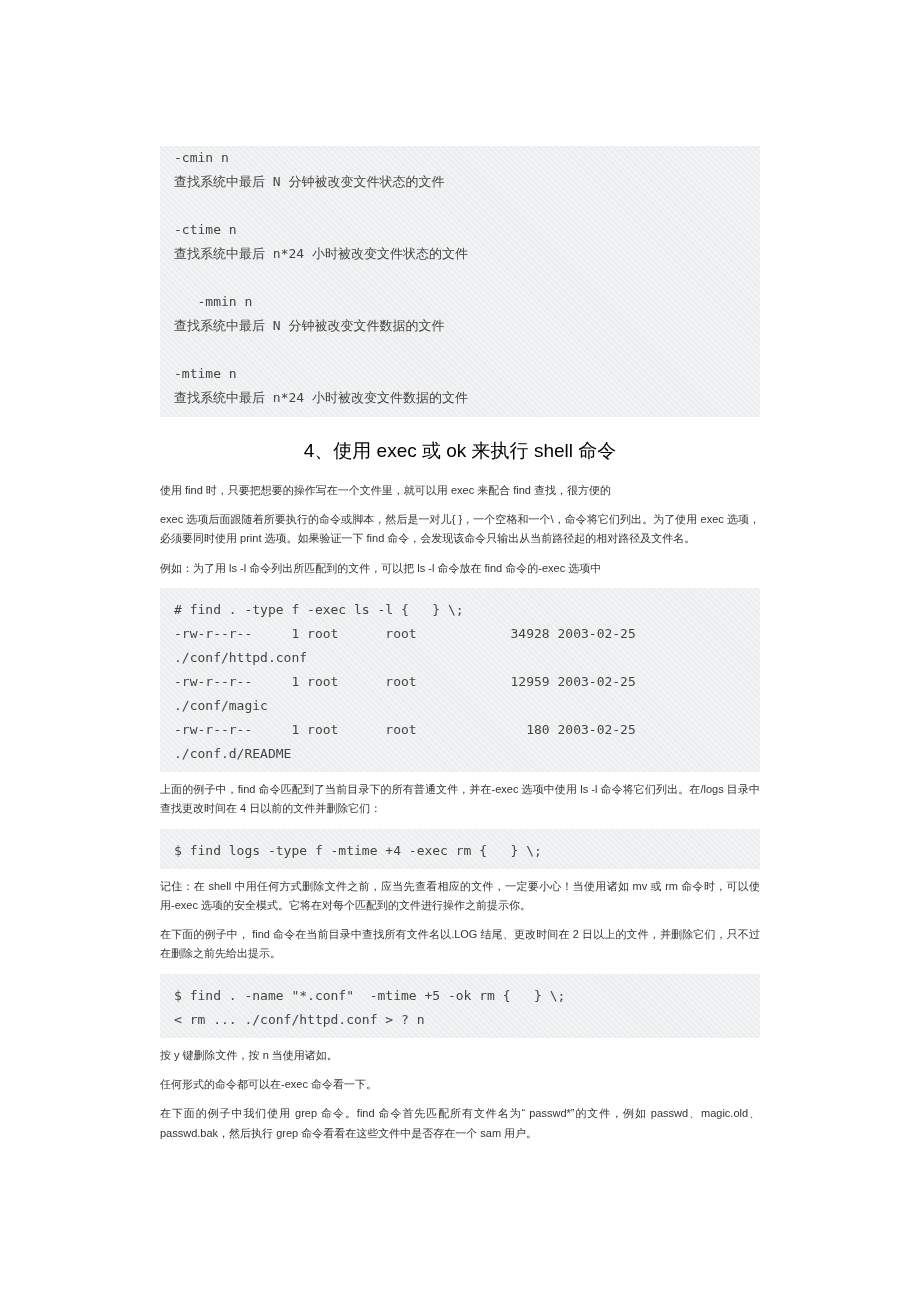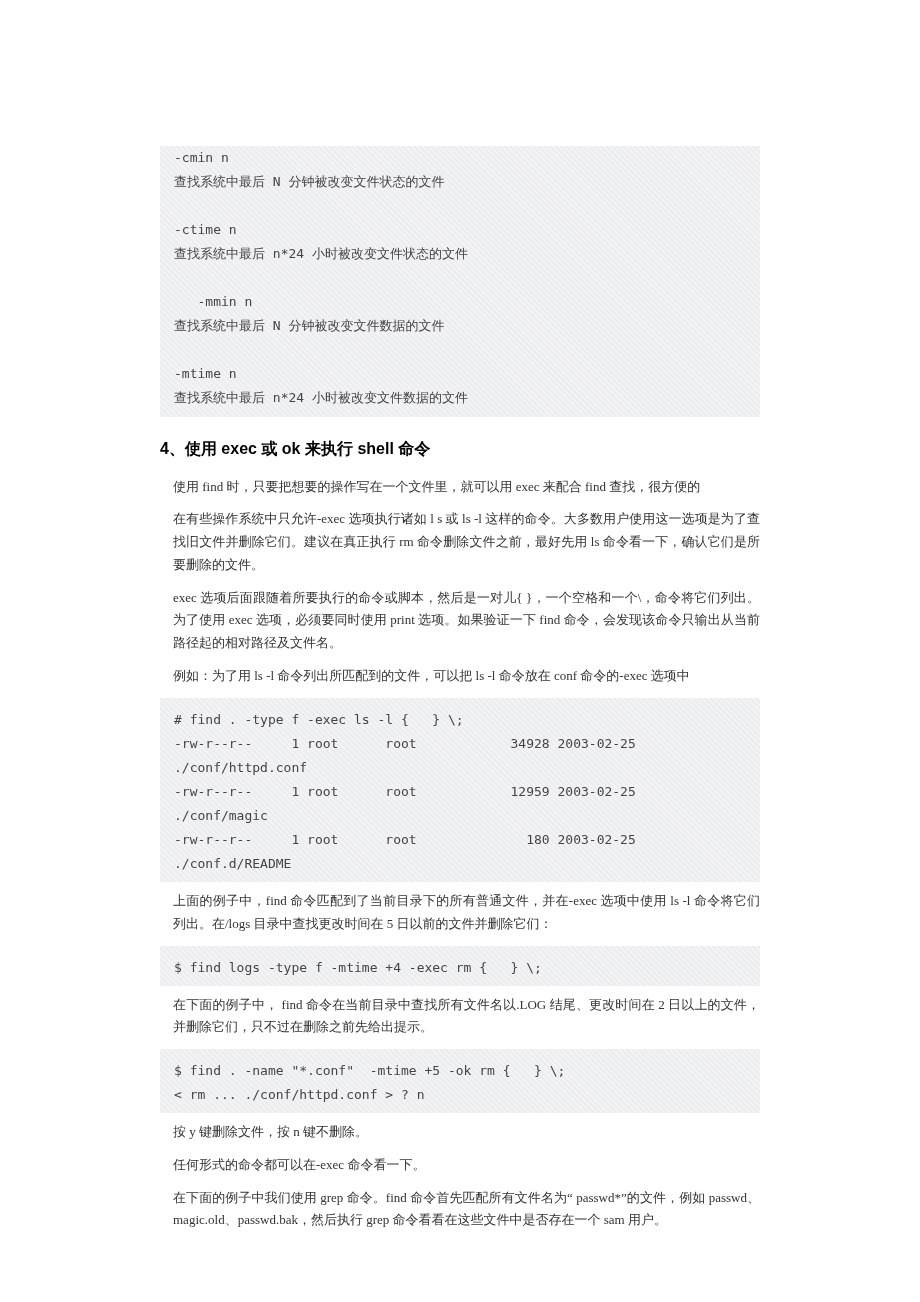--- a/index.html
+++ b/index.html
@@ -27,31 +27,32 @@
     color: #444444;
     line-height: 1.85;
     white-space: pre-wrap;
     margin: 4px 0 4px 0;
   }
   .codeblock.first {
     padding-top: 0;
     margin-top: 36px;
   }
   h2.sec {
-    font-size: 16px;
-    font-weight: bold;
+    font-size: 19px;
+    font-weight: normal;
     color: #000000;
     margin: 18px 0 14px 0;
     font-family: Arial, "Microsoft YaHei", sans-serif;
+    text-align: center;
   }
   p.body {
-    margin: 8px 0 10px 13px;
-    font-size: 13px;
+    margin: 8px 0 10px 0;
+    font-size: 11px;
     color: #333333;
-    font-family: Liberation Serif, serif;
+    font-family: Liberation Sans, sans-serif;
     line-height: 1.75;
     text-align: justify;
   }
 </style>
 </head>
 <body>
 
 <div class="page">
 
   <div class="codeblock first">-cmin n
@@ -63,40 +64,40 @@
    -mmin n
 查找系统中最后 N 分钟被改变文件数据的文件
 
 -mtime n
 查找系统中最后 n*24 小时被改变文件数据的文件</div>
 
   <h2 class="sec">4、使用 exec 或 ok 来执行 shell 命令</h2>
 
   <p class="body">使用 find 时，只要把想要的操作写在一个文件里，就可以用 exec 来配合 find 查找，很方便的</p>
 
-  <p class="body">在有些操作系统中只允许-exec 选项执行诸如 l s 或 ls -l 这样的命令。大多数用户使用这一选项是为了查找旧文件并删除它们。建议在真正执行 rm 命令删除文件之前，最好先用 ls 命令看一下，确认它们是所要删除的文件。</p>
 
   <p class="body">exec 选项后面跟随着所要执行的命令或脚本，然后是一对儿{ }，一个空格和一个\，命令将它们列出。为了使用 exec 选项，必须要同时使用 print 选项。如果验证一下 find 命令，会发现该命令只输出从当前路径起的相对路径及文件名。</p>
 
-  <p class="body">例如：为了用 ls -l 命令列出所匹配到的文件，可以把 ls -l 命令放在 conf 命令的-exec 选项中</p>
+  <p class="body">例如：为了用 ls -l 命令列出所匹配到的文件，可以把 ls -l 命令放在 find 命令的-exec 选项中</p>
 
   <div class="codeblock"># find . -type f -exec ls -l {   } \;
 -rw-r--r--     1 root      root            34928 2003-02-25   ./conf/httpd.conf
 -rw-r--r--     1 root      root            12959 2003-02-25   ./conf/magic
 -rw-r--r--     1 root      root              180 2003-02-25   ./conf.d/README</div>
 
-  <p class="body">上面的例子中，find 命令匹配到了当前目录下的所有普通文件，并在-exec 选项中使用 ls -l 命令将它们列出。在/logs 目录中查找更改时间在 5 日以前的文件并删除它们：</p>
+  <p class="body">上面的例子中，find 命令匹配到了当前目录下的所有普通文件，并在-exec 选项中使用 ls -l 命令将它们列出。在/logs 目录中查找更改时间在 4 日以前的文件并删除它们：</p>
 
   <div class="codeblock">$ find logs -type f -mtime +4 -exec rm {   } \;</div>
 
+  <p class="body">记住：在 shell 中用任何方式删除文件之前，应当先查看相应的文件，一定要小心！当使用诸如 mv 或 rm 命令时，可以使用-exec 选项的安全模式。它将在对每个匹配到的文件进行操作之前提示你。</p>
 
   <p class="body">在下面的例子中， find 命令在当前目录中查找所有文件名以.LOG 结尾、更改时间在 2 日以上的文件，并删除它们，只不过在删除之前先给出提示。</p>
 
   <div class="codeblock">$ find . -name "*.conf"  -mtime +5 -ok rm {   } \;
 &lt; rm ... ./conf/httpd.conf &gt; ? n</div>
 
-  <p class="body">按 y 键删除文件，按 n 键不删除。</p>
+  <p class="body">按 y 键删除文件，按 n 当使用诸如。</p>
 
   <p class="body">任何形式的命令都可以在-exec 命令看一下。</p>
 
   <p class="body">在下面的例子中我们使用 grep 命令。find 命令首先匹配所有文件名为“ passwd*”的文件，例如 passwd、magic.old、passwd.bak，然后执行 grep 命令看看在这些文件中是否存在一个 sam 用户。</p>
 
 </div>
 
 </body></html>

